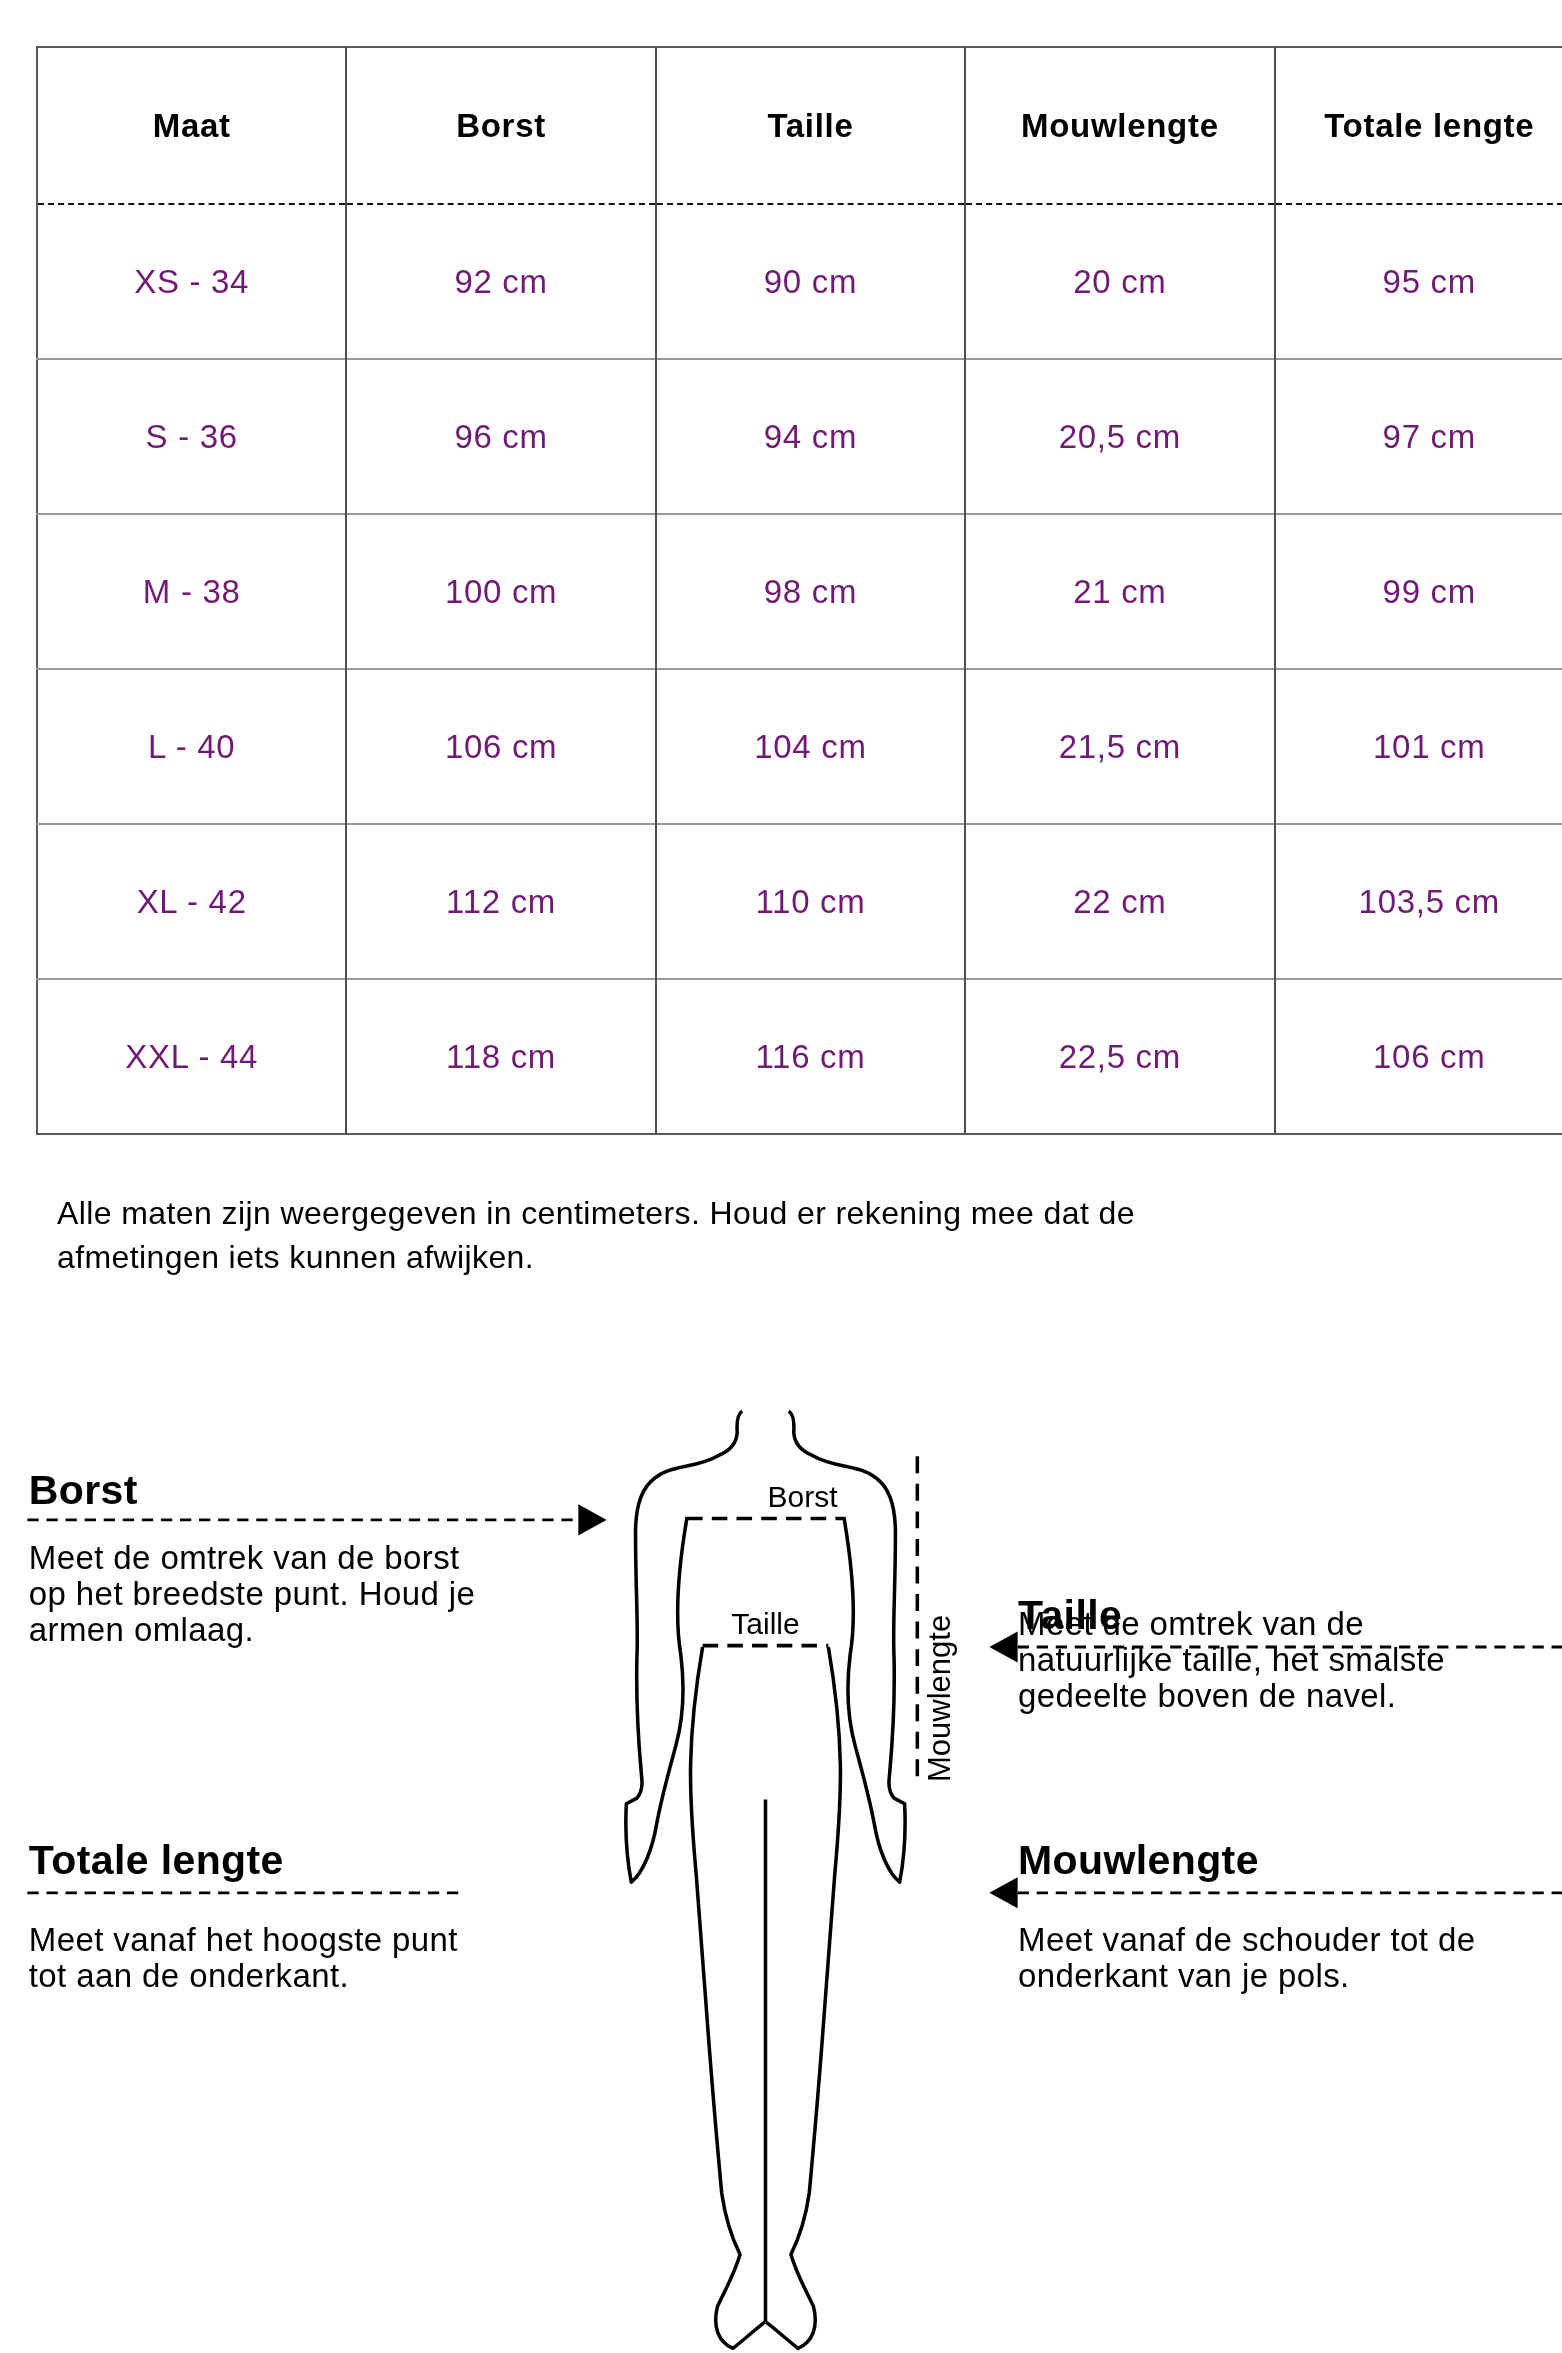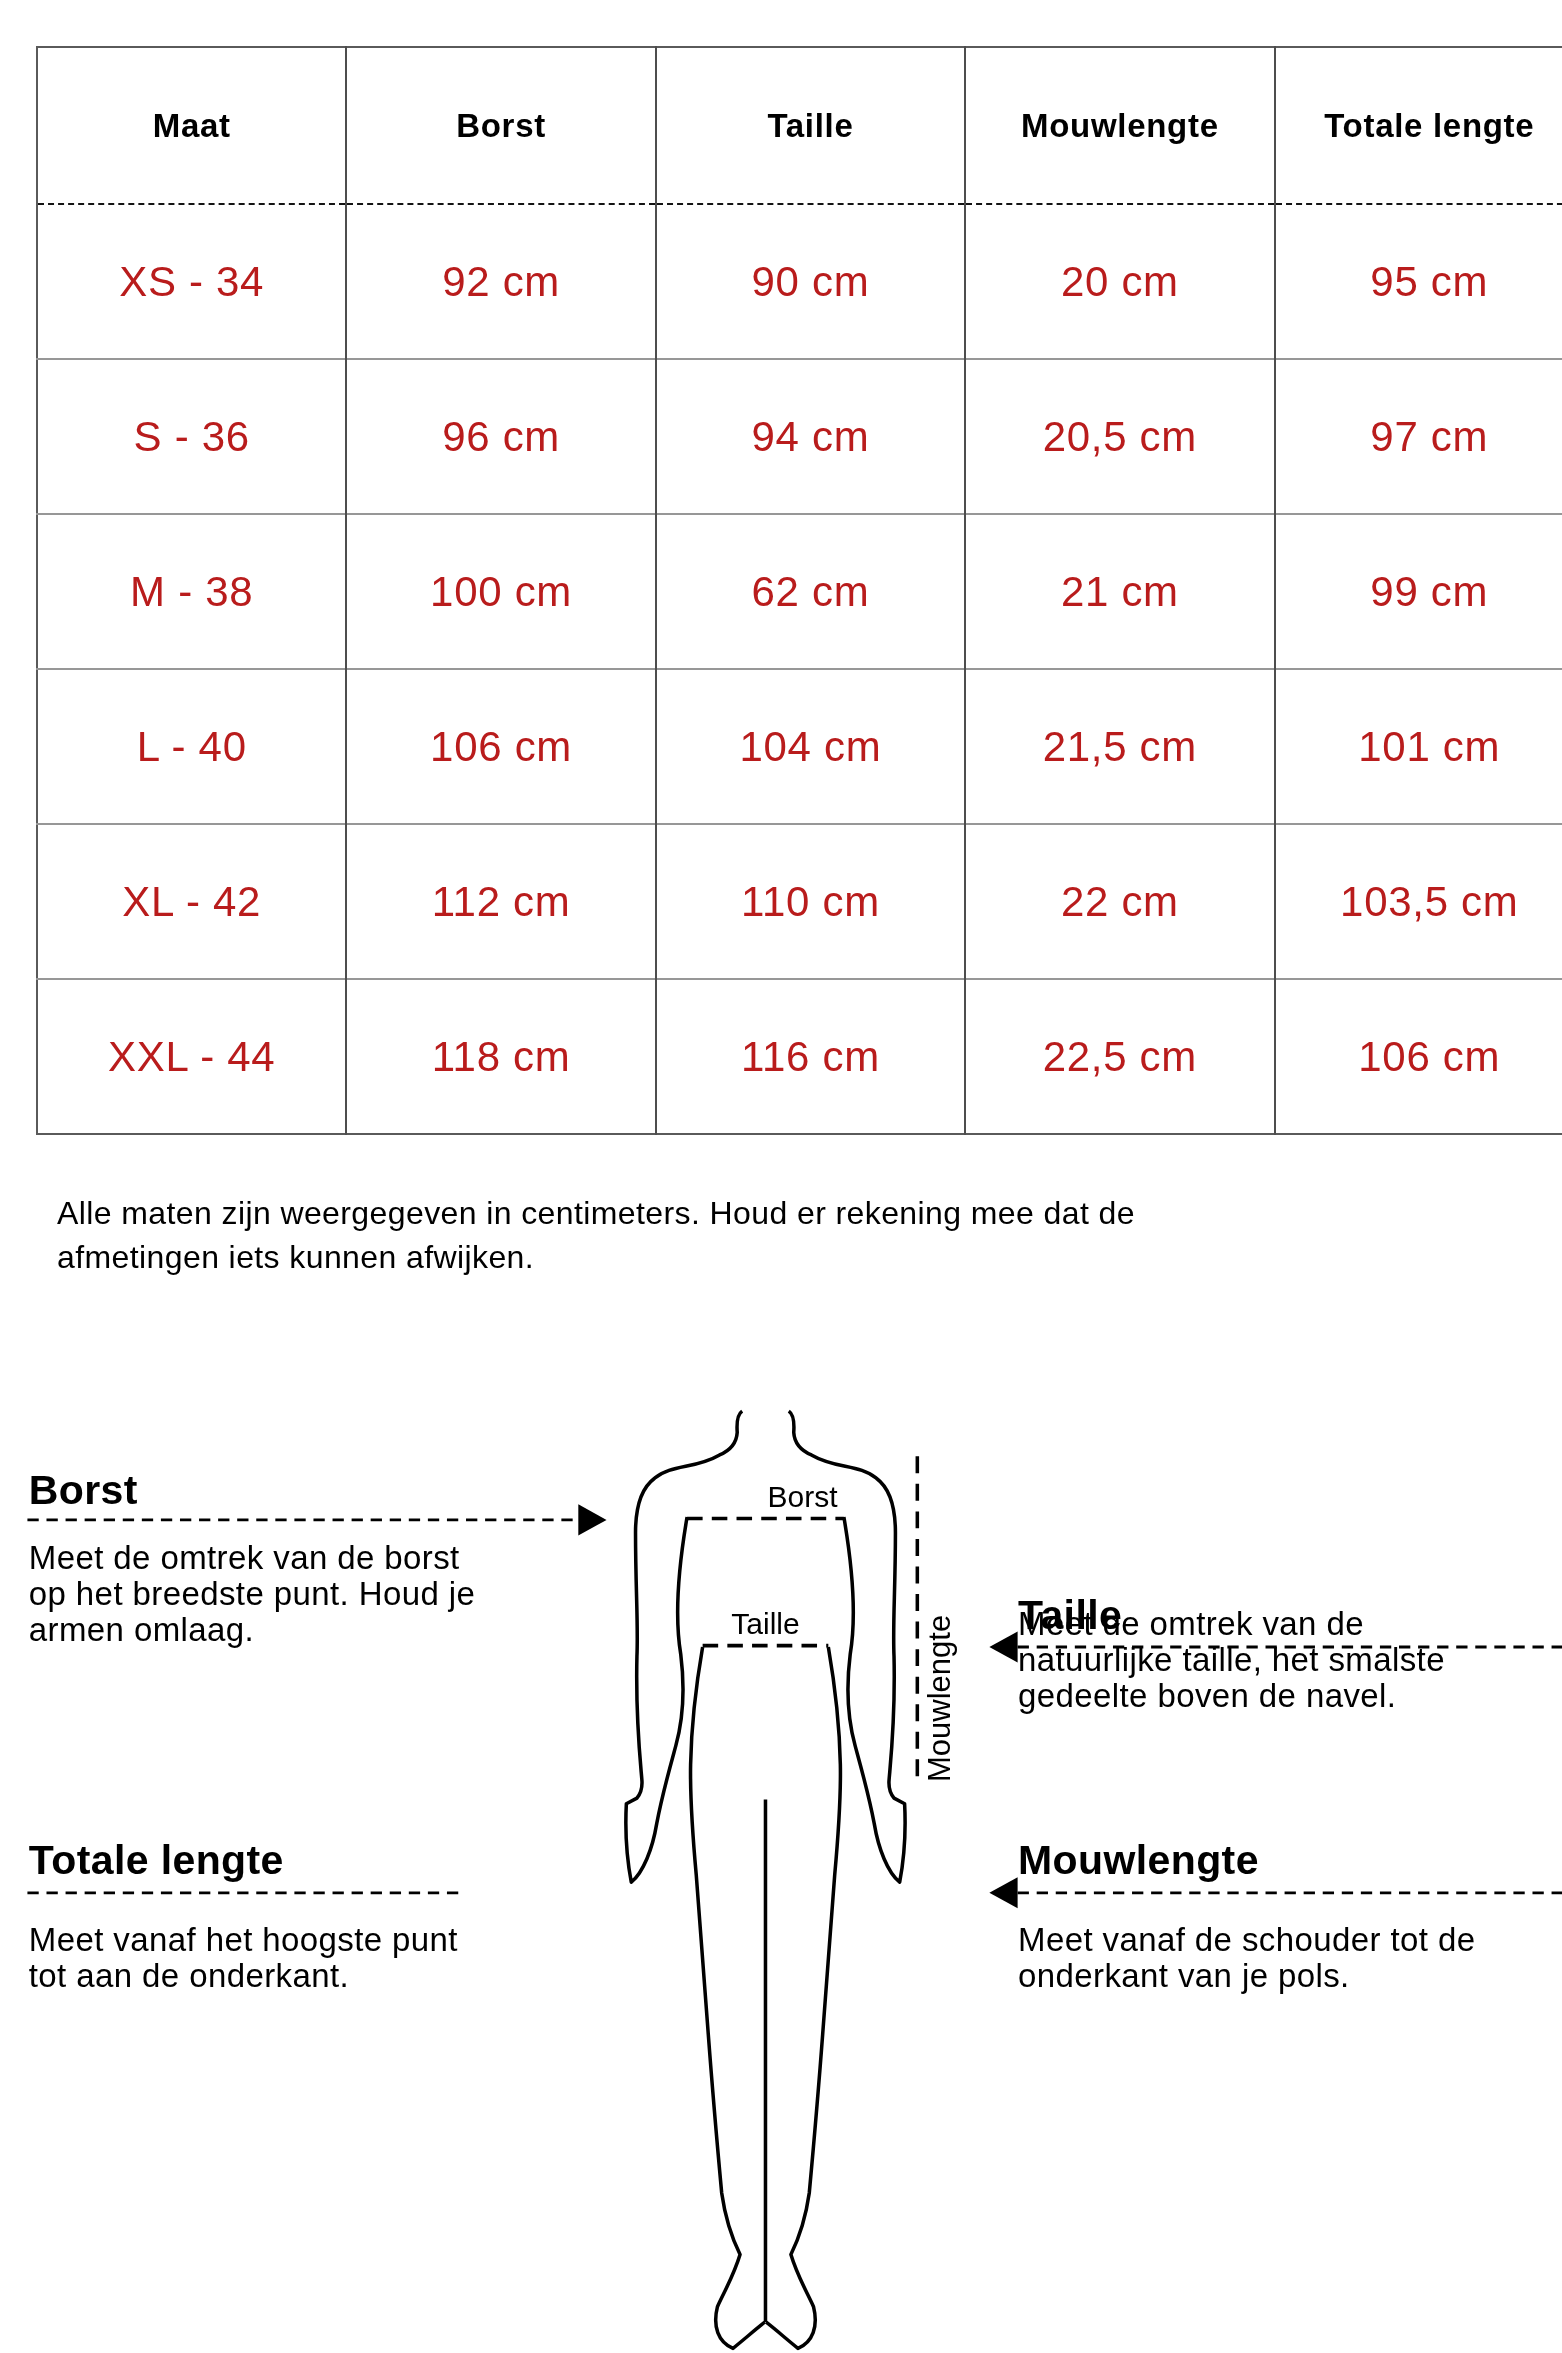--- a/index.html
+++ b/index.html
@@ -31,24 +31,24 @@
   .size-table th:first-child, .size-table td:first-child{border-left:none;}
   .size-table thead tr{height:157px;}
   .size-table tbody tr{height:155px;}
   .size-table thead th{
     font-size:33px;
     font-weight:bold;
     letter-spacing:0.7px;
     border-bottom:2.1px dashed #141414;
   }
   .size-table tbody td{
-    font-size:42px;
+    font-size:33px;
     font-weight:400;
     letter-spacing:0.7px;
-    color:#b91c1c;
+    color:#701a75;
   }
   .size-table tbody tr + tr td{border-top:2.1px solid #979797;}
   
   .note{
     position:absolute;
     left:31px; top:1191px;
     width:1483px;
     font-size:32px;
     line-height:44px;
     letter-spacing:0.4px;
@@ -134,21 +134,21 @@
       <tr>
         <td>S - 36</td>
         <td>96 cm</td>
         <td>94 cm</td>
         <td>20,5 cm</td>
         <td>97 cm</td>
       </tr>
       <tr>
         <td>M - 38</td>
         <td>100 cm</td>
-        <td>62 cm</td>
+        <td>98 cm</td>
         <td>21 cm</td>
         <td>99 cm</td>
       </tr>
       <tr>
         <td>L - 40</td>
         <td>106 cm</td>
         <td>104 cm</td>
         <td>21,5 cm</td>
         <td>101 cm</td>
       </tr>

